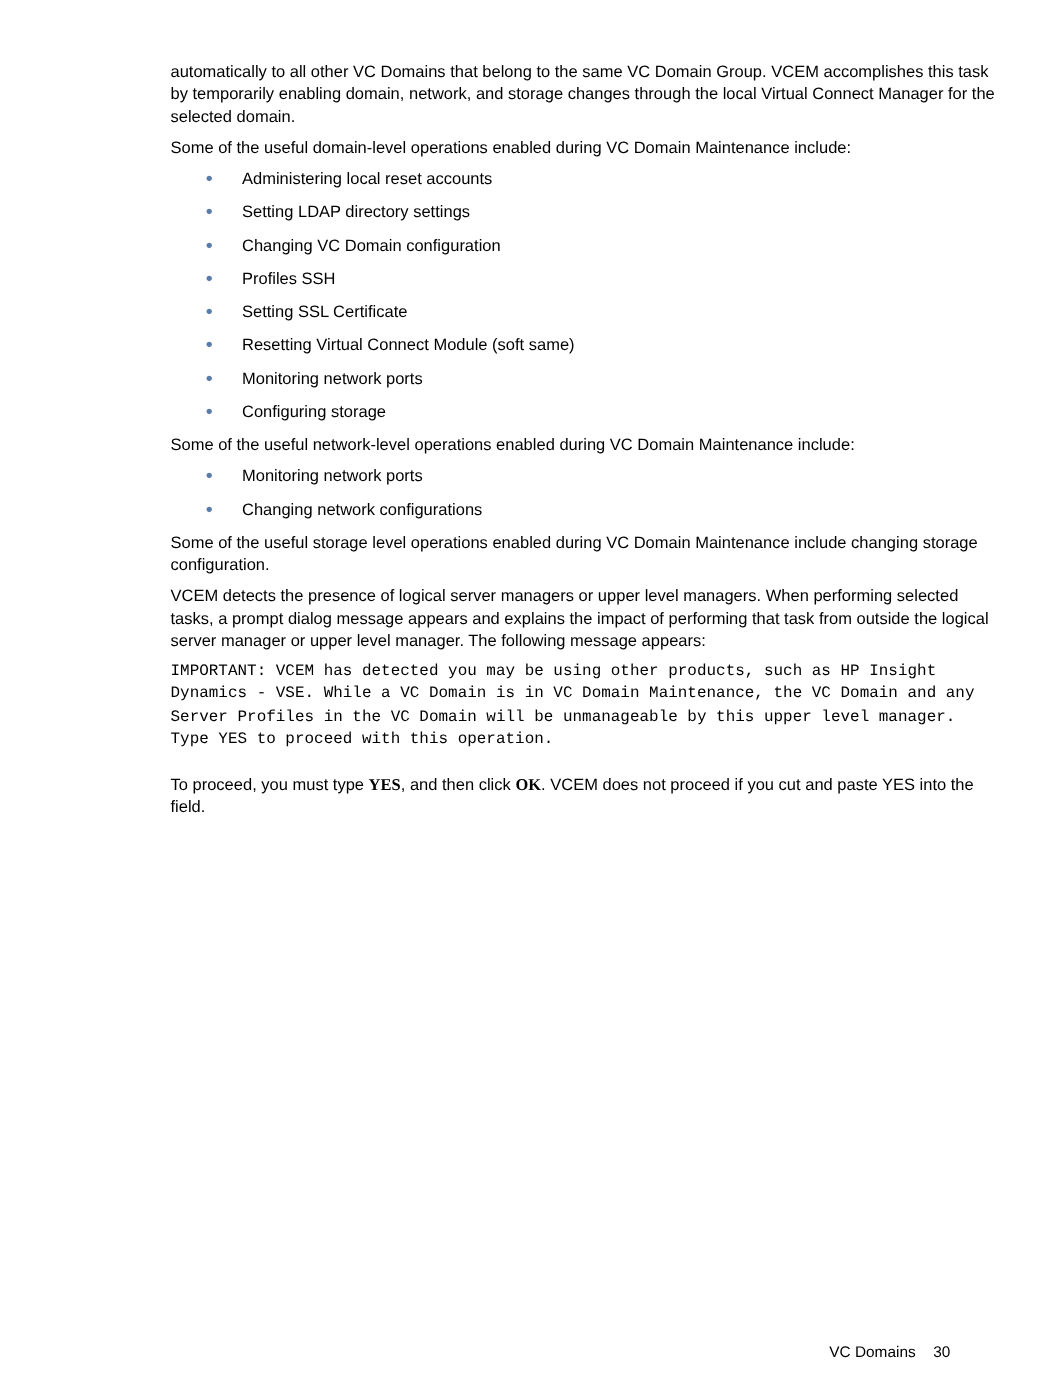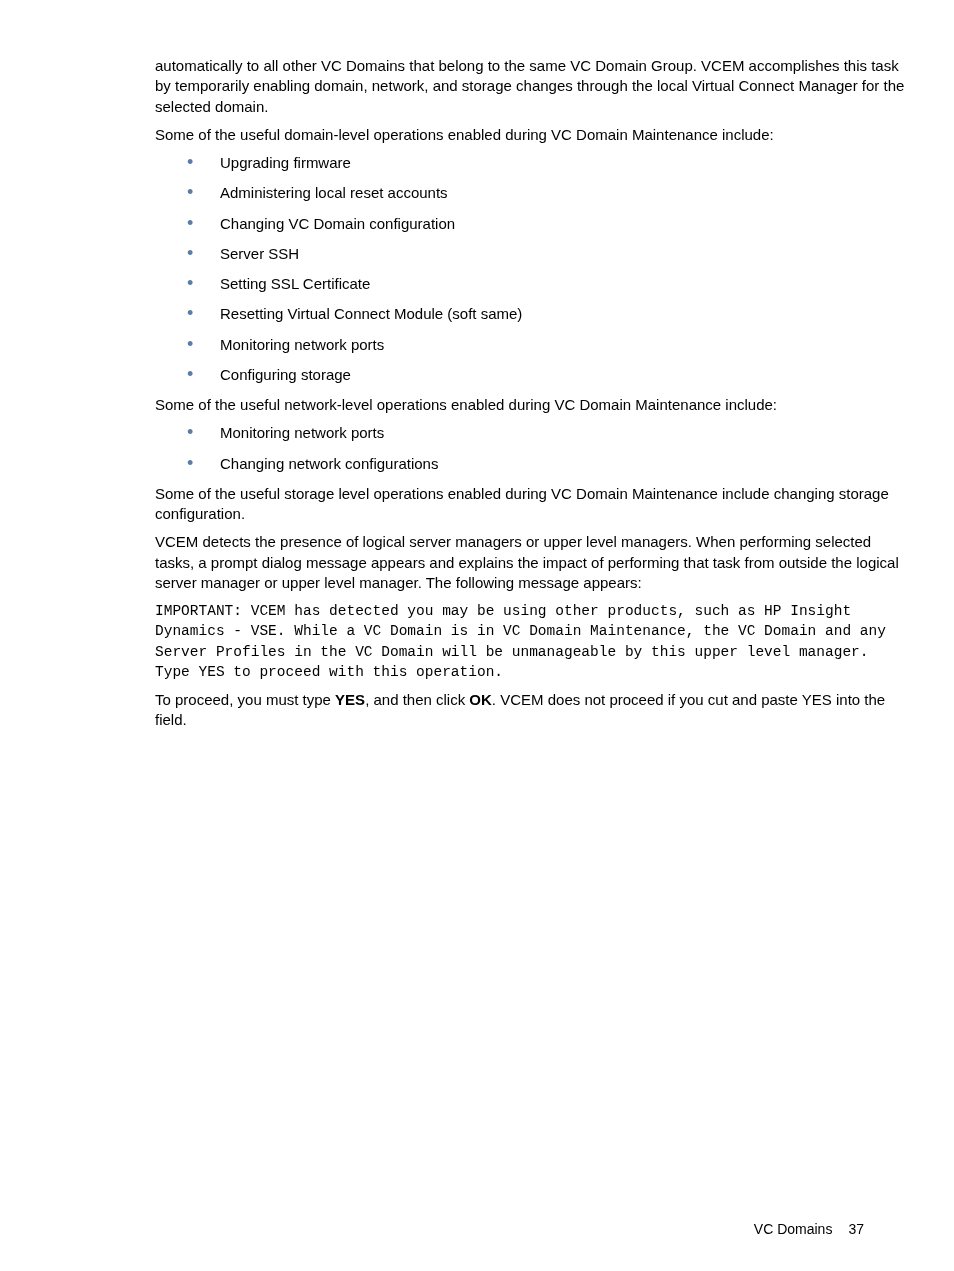--- a/index.html
+++ b/index.html
@@ -44,45 +44,45 @@
       left: 14px;
       color: #000000;
       font-size: 14px;
       line-height: 1;
       top: 1px;
     }
     .mono {
       font-family: "Courier New", Courier, monospace;
       font-size: 14.5px;
       line-height: 1.4;
-      margin-bottom: 8px;
+      margin-bottom: 22px;
     }
-    .bold { font-weight: bold; }
+    .bold { font-weight: bold; font-family: Liberation Serif, serif; }
     .footer {
       position: absolute;
       bottom: 34px;
       right: 90px;
       font-size: 14px;
     }
     .footer-label { margin-right: 16px; }
   </style>
 </head>
 <body>
 
 <div class="content">
   <p>automatically to all other VC Domains that belong to the same VC Domain Group. VCEM accomplishes this task by temporarily enabling domain, network, and storage changes through the local Virtual Connect Manager for the selected domain.</p>
   <p>Some of the useful domain-level operations enabled during VC Domain Maintenance include:</p>
 
   <ul class="level1">
-    <li>Upgrading firmware</li>
     <li>Administering local reset accounts</li>
+    <li>Setting LDAP directory settings</li>
     <li>
       <span>Changing VC Domain configuration</span>
     </li>
-    <li>Server SSH</li>
+    <li>Profiles SSH</li>
     <li>Setting SSL Certificate</li>
     <li>Resetting Virtual Connect Module (soft same)</li>
     <li>Monitoring network ports</li>
     <li>Configuring storage</li>
   </ul>
 
   <p>Some of the useful network-level operations enabled during VC Domain Maintenance include:</p>
 
   <ul class="level1">
     <li>Monitoring network ports</li>
@@ -93,14 +93,14 @@
   <p>VCEM detects the presence of logical server managers or upper level managers. When performing selected tasks, a prompt dialog message appears and explains the impact of performing that task from outside the logical server manager or upper level manager. The following message appears:</p>
 
   <p class="mono">IMPORTANT: VCEM has detected you may be using other products, such as HP Insight Dynamics - VSE. While a VC Domain is in VC Domain Maintenance, the VC Domain and any Server Profiles in the VC Domain will be unmanageable by this upper level manager. Type YES to proceed with this operation.</p>
 
   <p>
     <span>To proceed, you must type </span><span class="bold">YES</span><span>, and then click </span><span class="bold">OK</span><span>. VCEM does not proceed if you cut and paste YES into the field.</span>
   </p>
 </div>
 
 <div class="footer">
-  <span class="footer-label">VC Domains</span><span>37</span>
+  <span class="footer-label">VC Domains</span><span>30</span>
 </div>
 
 </body></html>

